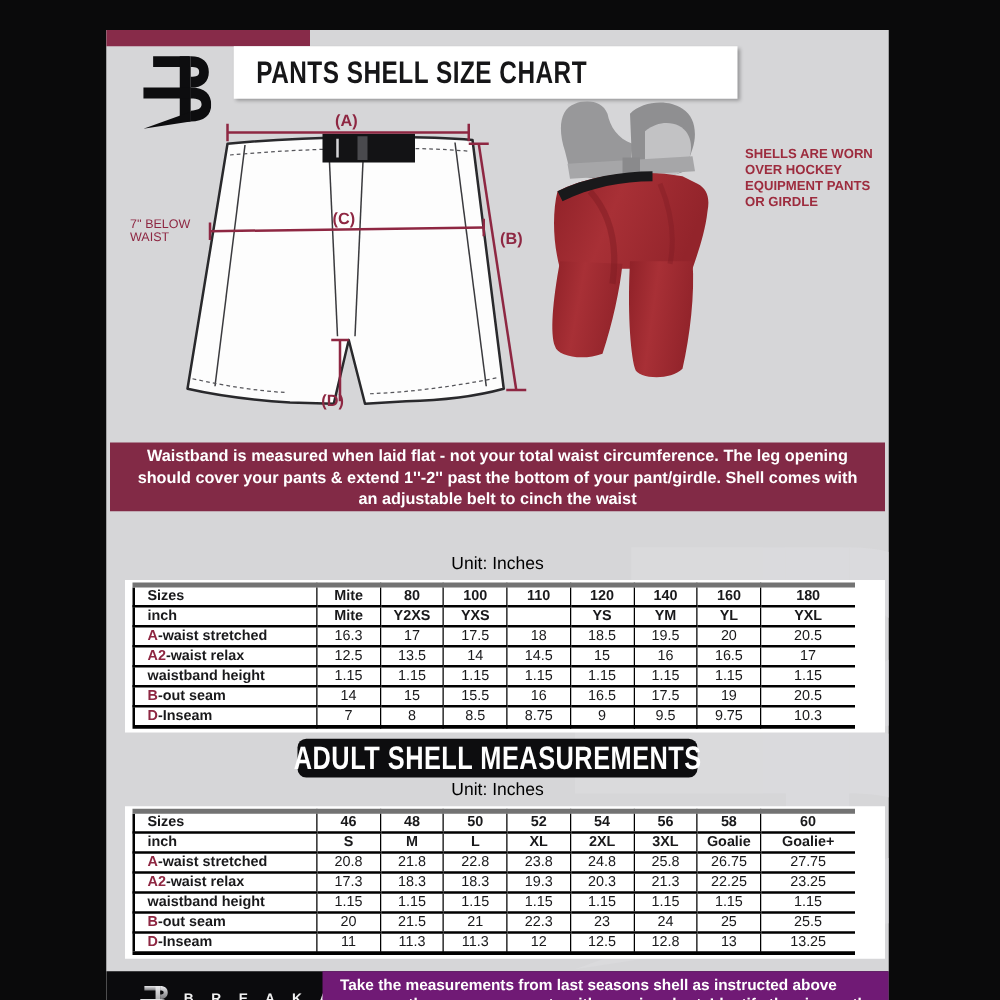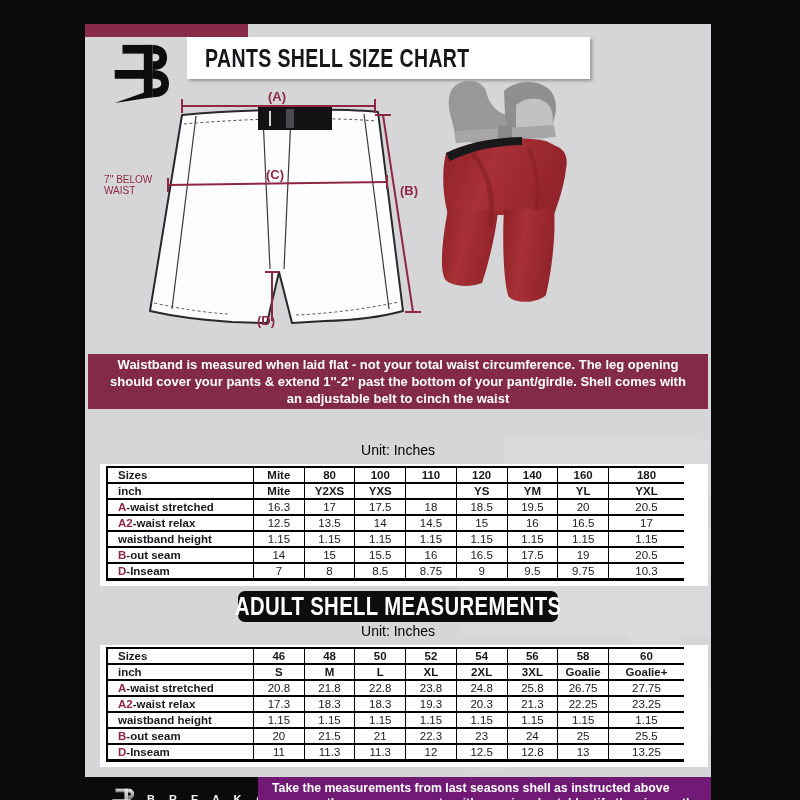--- a/index.html
+++ b/index.html
@@ -42,21 +42,21 @@
   
   .section-banner{left:153px;width:320px;height:31px;background:#0d0d0f;border-radius:7px;
                   display:flex;align-items:center;justify-content:center;}
   .section-banner span{display:inline-block;color:#fff;font-size:26px;font-weight:bold;
                        letter-spacing:.5px;transform:scaleX(.78);white-space:nowrap;}
   .unit{left:0;width:626px;text-align:center;font-size:14px;color:#000000;}
 
   
   .sheet{left:15px;width:608px;height:122px;background:#fff;}
   table.meas{border-collapse:collapse;table-layout:fixed;width:578px;margin:2px 0 0 6px;
-             border-top:2px solid #737373;border-bottom:3px solid #000;}
+             border-top:4px solid #737373;border-bottom:3px solid #000;}
   table.meas td{border:2px solid #000;border-left-width:1px;border-right-width:1px;
                 height:12px;line-height:12px;padding:1px 0;font-size:11.5px;color:#19191b;
                 text-align:center;overflow:hidden;white-space:nowrap;}
   table.meas td:first-child{width:135px;text-align:left;padding-left:10px;font-weight:bold;border-left-width:2px;}
   table.meas td:last-child{width:75px;border-right:none;}
   table.meas tr.hdr td{font-weight:bold;}
   .pfx{color:#8e2742;}
 
   
   .footer{left:0;top:753px;width:626px;height:47px;background:#0b0b0d;}
@@ -163,20 +163,21 @@
       <path d="M16,50 L116,44 L118,56 L18,62 Z" fill="#a6a6a8"></path>
       <rect x="60" y="45" width="14" height="13" fill="#8a8a8c"></rect>
       <path d="M8,72 C34,58 78,54 108,60 L120,66 C128,70 130,78 128,88 C126,106 120,122 116,134 L10,134 C4,112 4,88 8,72 Z" fill="url(#rg)"></path>
       <path d="M10,128 C4,160 2,186 6,196 C8,204 28,208 44,202 C52,178 58,150 60,130 Z" fill="url(#rg)"></path>
       <path d="M66,128 C64,165 66,200 70,214 C72,222 98,224 108,214 C114,188 118,154 116,128 Z" fill="url(#rg)"></path>
       <path d="M34,72 C52,92 56,118 52,146" stroke="#7c1b22" stroke-width="5" fill="none" opacity="0.45"></path>
       <path d="M90,66 C100,90 102,110 98,130" stroke="#7c1b22" stroke-width="4" fill="none" opacity="0.35"></path>
       <path d="M8,72 C30,61 60,56 84,56 L84,64 C60,64 34,69 12,80 Z" fill="#19191b"></path>
     </svg>
   </div>
+  <div class="abs photo-caption">SHELLS ARE WORN OVER HOCKEY EQUIPMENT PANTS OR GIRDLE</div>
 
   <div class="abs info-banner">
     <span>Waistband is measured when laid flat - not your total waist circumference. The leg opening should cover your pants &amp; extend 1''-2'' past the bottom of your pant/girdle. Shell comes with an adjustable belt to cinch the waist</span>
   </div>
 
   <div class="abs unit" style="top:418px">Unit: Inches</div>
   <div class="abs sheet" style="top:440px">
     <table class="meas">
       <tbody>
           <tr class="hdr">

